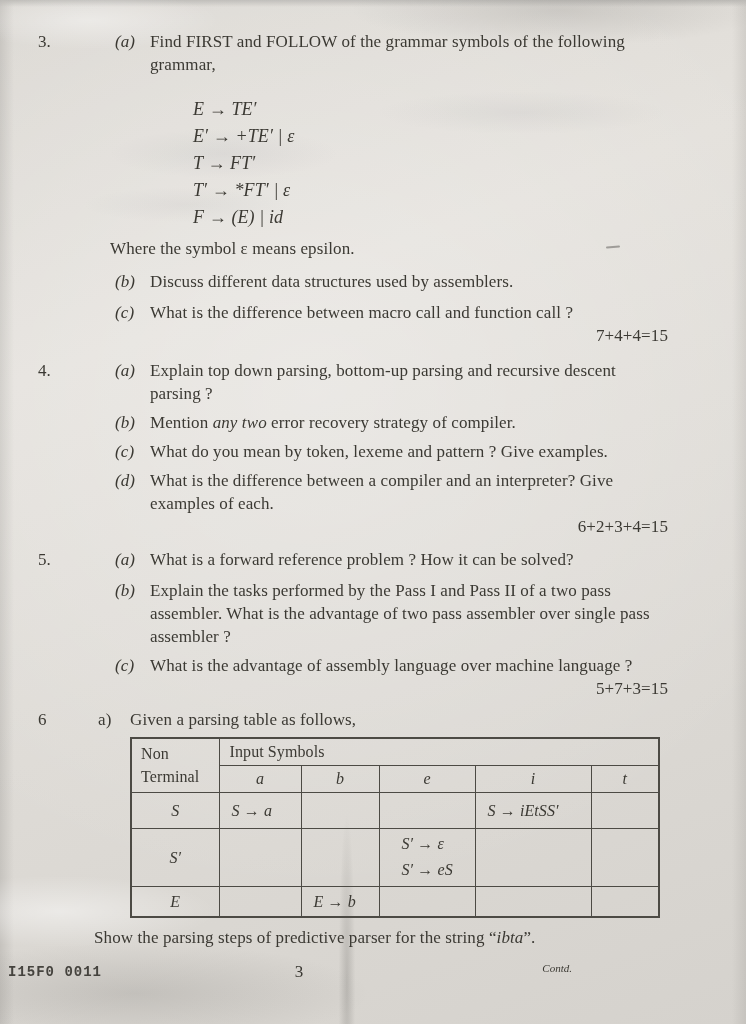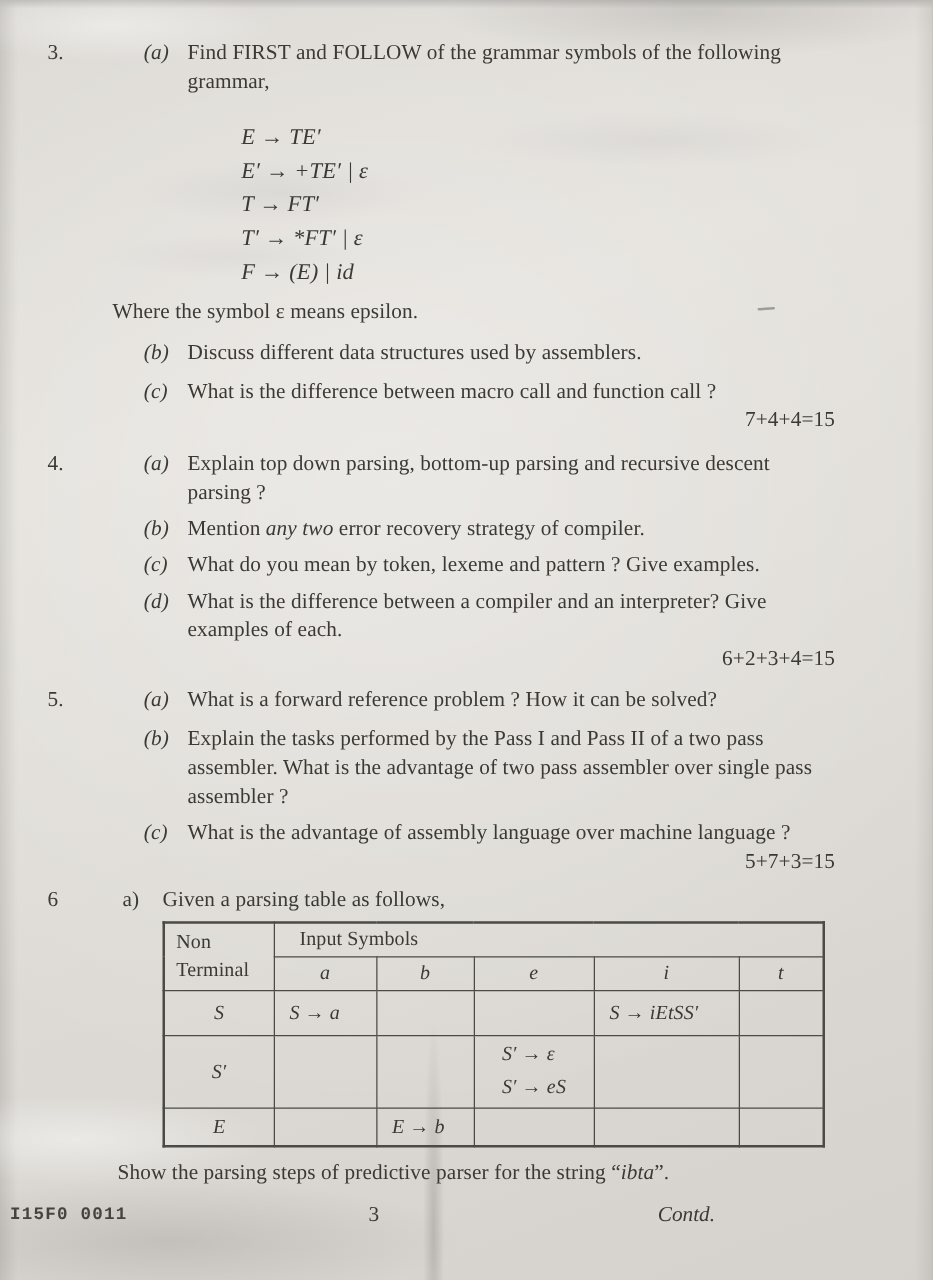--- a/index.html
+++ b/index.html
@@ -38,51 +38,51 @@
     padding:30px 78px 0 38px;
     font-size:17px;line-height:23px;
     letter-spacing:0.1px;
   }
   .qrow{display:flex;align-items:flex-start;}
   .qnum{width:77px;flex:0 0 77px;}
   .plabel{width:35px;flex:0 0 35px;font-style:italic;}
   .ptext{flex:1 1 auto;}
   .marks{text-align:right;}
   .grammar{margin-left:155px;margin-top:20px;font-style:italic;font-size:18px;line-height:27px;}
-  .gnote{margin-left:52px;margin-top:6px;}
+  .gnote{margin-left:72px;margin-top:6px;}
   .mt6{margin-top:6px;} .mt8{margin-top:8px;} .mt10{margin-top:10px;} .mt12{margin-top:12px;}
   .q6num{width:60px;flex:0 0 60px;}
   .q6label{width:32px;flex:0 0 32px;font-style:normal;}
   .ptable{
     border-collapse:collapse;margin:6px 0 0 92px;table-layout:fixed;width:528px;
     font-size:16px;
   }
   .ptable td{
     border:1.6px solid #4c4a44;box-sizing:border-box;overflow:hidden;
-    padding:0 20px;vertical-align:middle;
+    padding:0 10px;vertical-align:middle;
   }
   .ptable{border:2px solid #4c4a44;}
   td.corner{padding-left:9px;vertical-align:middle;font-style:normal;}
   td.spanh{height:27px;font-style:normal;}
   td.colh{text-align:center;height:27px;font-style:italic;}
   td.nt{text-align:center;font-style:italic;}
   td.prod{font-style:italic;padding-left:12px;}
   td.prod2{font-style:italic;padding-left:22px;line-height:26px;}
   tr.rowS td{height:36px;}
   tr.rowSp td{height:58px;}
   tr.rowE td{height:31px;}
   .outro{margin:8px 0 0 56px;}
   .footer{position:absolute;left:0;top:962px;width:598px;height:24px;}
   .f-left{
     position:absolute;left:8px;top:2px;
     font-family:"Liberation Mono","DejaVu Sans Mono",monospace;
     font-size:14px;letter-spacing:1px;font-weight:bold;color:#45433e;
   }
   .f-center{position:absolute;left:50%;transform:translateX(-50%);top:0;font-size:17px;}
-  .f-right{position:absolute;right:26px;top:0;font-style:italic;font-size:17px;text-align:center;}
+  .f-right{position:absolute;right:26px;top:0;font-style:italic;font-size:11px;text-align:center;}
   .stray{
     position:absolute;left:606px;top:246px;width:14px;height:2px;
     background:rgba(100,98,94,0.55);transform:rotate(-4deg);border-radius:1px;
   }
   em{font-style:italic;}
 </style>
 </head>
 <body>
 
 <div class="paper">

